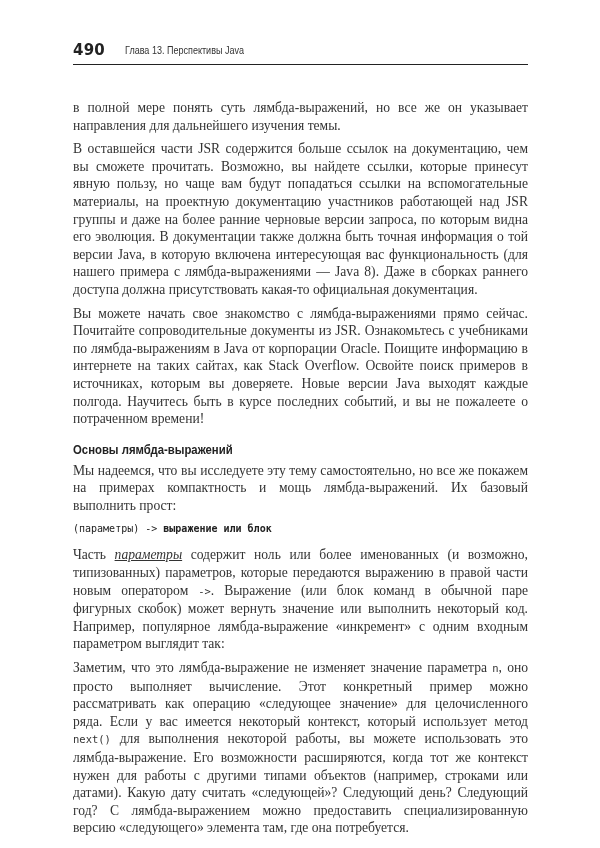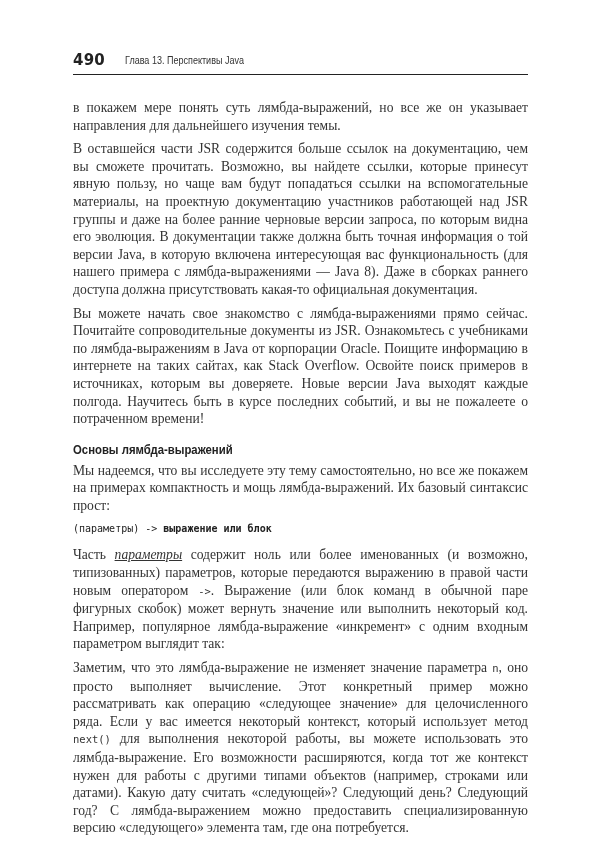--- a/index.html
+++ b/index.html
@@ -1,45 +1,45 @@
 <!DOCTYPE html>
 <html><head>
   <meta charset="utf-8">
   <style>
     html, body { margin: 0; padding: 0; background: #ffffff; }
     body { width: 600px; height: 848px; position: relative; overflow: hidden; color: #2b2b2b; }
     .page { position: absolute; left: 73px; top: 0; width: 455px; }
-    .running-head { position: absolute; top: 50px; left: 0; width: 455px; height: 24px; border-bottom: 1.3px solid #222; }
+    .running-head { position: absolute; top: 40px; left: 0; width: 455px; height: 24px; border-bottom: 1.3px solid #222; }
     .page-number { position: absolute; left: 0; top: 1px; font-family: "DejaVu Sans", sans-serif; font-weight: bold; font-size: 15px; color: #222; letter-spacing: 0.2px; }
     .chapter-title { position: absolute; left: 52px; top: 4px; font-family: "Liberation Sans", sans-serif; font-size: 10.5px; color: #333; transform: scaleX(0.86); transform-origin: left center; }
     .body { position: absolute; top: 99px; left: 0; width: 455px; }
     p { margin: 0 0 6px 0; font-family: "Liberation Serif", serif; font-size: 13.6px; line-height: 17.6px; text-align: justify; color: #333; }
     h2 { margin: 14px 0 5px 0; font-family: "Liberation Sans", sans-serif; font-weight: bold; font-size: 13.5px; color: #222; transform: scaleX(0.84); transform-origin: left center; white-space: nowrap; }
     .code { margin: 8px 0 10px 0; font-family: "DejaVu Sans Mono", monospace; font-size: 10px; line-height: 14px; color: #222; white-space: pre; }
     .code b { font-weight: bold; }
     .mono-inline { font-family: "DejaVu Sans Mono", monospace; font-size: 10.5px; }
     em { font-style: italic; text-decoration: underline; }
   </style>
 </head>
 <body>
 
 <div class="page">
   <div class="running-head">
     <span class="page-number">490</span>
     <span class="chapter-title">Глава 13. Перспективы Java</span>
   </div>
 
   <div class="body">
-    <p>в покажем мере понять суть лямбда-выражений, но все же он указывает направления для дальнейшего изучения темы.</p>
+    <p>в полной мере понять суть лямбда-выражений, но все же он указывает направления для дальнейшего изучения темы.</p>
     <p>В оставшейся части JSR содержится больше ссылок на документацию, чем вы сможете прочитать. Возможно, вы найдете ссылки, которые принесут явную пользу, но чаще вам будут попадаться ссылки на вспомогательные материалы, на проектную документацию участников работающей над JSR группы и даже на более ранние черновые версии запроса, по которым видна его эволюция. В документации также должна быть точная информация о той версии Java, в которую включена интересующая вас функциональность (для нашего примера с лямбда-выражениями — Java 8). Даже в сборках раннего доступа должна присутствовать какая-то официальная документация.</p>
     <p>Вы можете начать свое знакомство с лямбда-выражениями прямо сейчас. Почитайте сопроводительные документы из JSR. Ознакомьтесь с учебниками по лямбда-выражениям в Java от корпорации Oracle. Поищите информацию в интернете на таких сайтах, как Stack Overflow. Освойте поиск примеров в источниках, которым вы доверяете. Новые версии Java выходят каждые полгода. Научитесь быть в курсе последних событий, и вы не пожалеете о потраченном времени!</p>
 
     <h2>Основы лямбда-выражений</h2>
 
-    <p>Мы надеемся, что вы исследуете эту тему самостоятельно, но все же покажем на примерах компактность и мощь лямбда-выражений. Их базовый синтаксис прост:</p>
+    <p>Мы надеемся, что вы исследуете эту тему самостоятельно, но все же покажем на примерах компактность и мощь лямбда-выражений. Их базовый выполнить прост:</p>
 
     <div class="code"><span>(параметры) -&gt; </span><b>выражение или блок</b></div>
 
     <p><span>Часть </span><em>параметры</em><span> содержит ноль или более именованных (и возможно, типизованных) параметров, которые передаются выражению в правой части новым оператором </span><span class="mono-inline">-&gt;</span><span>. Выражение (или блок команд в обычной паре фигурных скобок) может вернуть значение или выполнить некоторый код. Например, популярное лямбда-выражение «инкремент» с одним входным параметром выглядит так:</span></p>
 
 
     <p><span>Заметим, что это лямбда-выражение не изменяет значение параметра </span><span class="mono-inline">n</span><span>, оно просто выполняет вычисление. Этот конкретный пример можно рассматривать как операцию «следующее значение» для целочисленного ряда. Если у вас имеется некоторый контекст, который использует метод </span><span class="mono-inline">next()</span><span> для выполнения некоторой работы, вы можете использовать это лямбда-выражение. Его возможности расширяются, когда тот же контекст нужен для работы с другими типами объектов (например, строками или датами). Какую дату считать «следующей»? Следующий день? Следующий год? С лямбда-выражением можно предоставить специализированную версию «следующего» элемента там, где она потребуется.</span></p>
   </div>
 </div>
 

